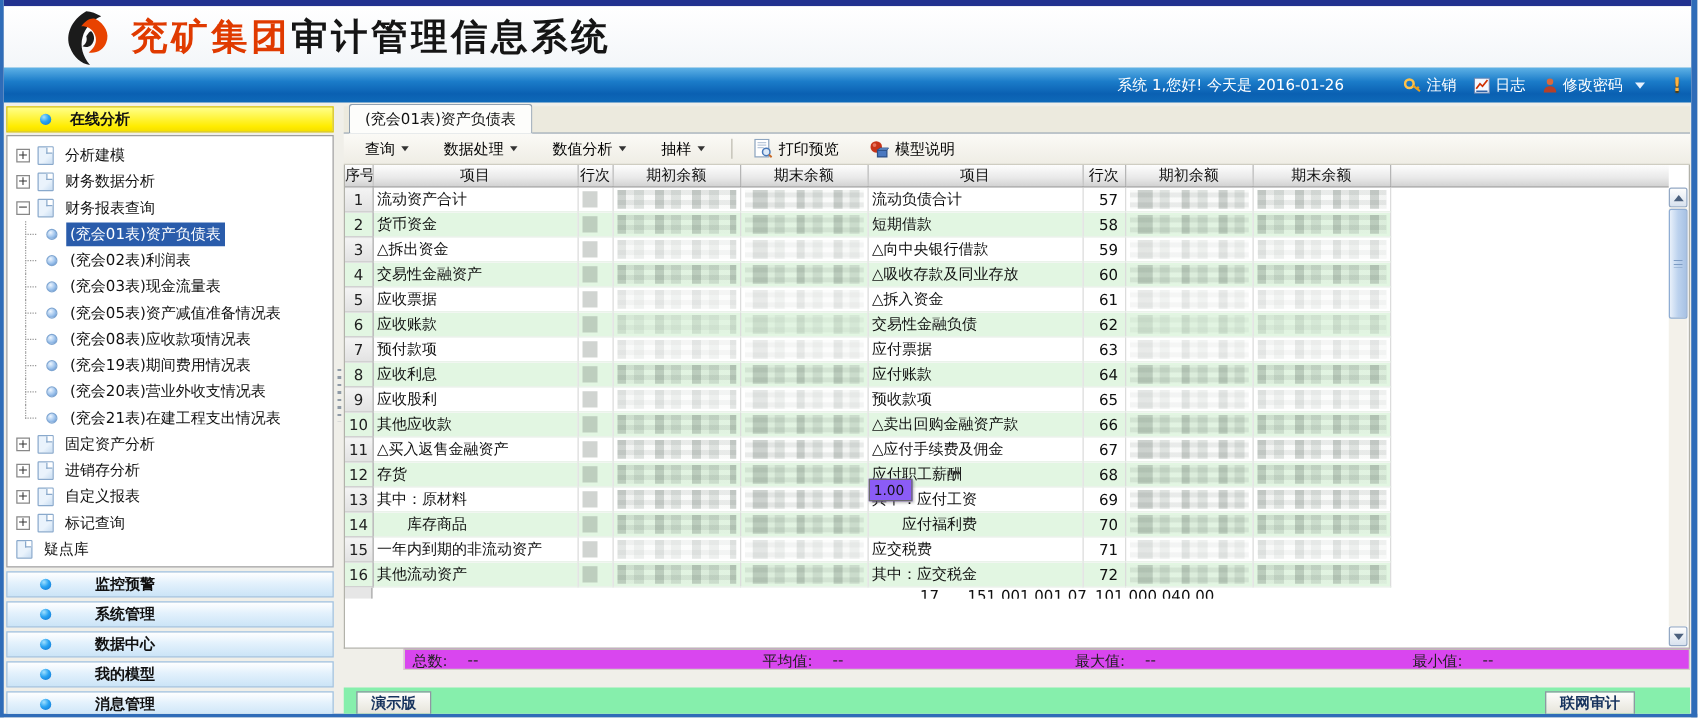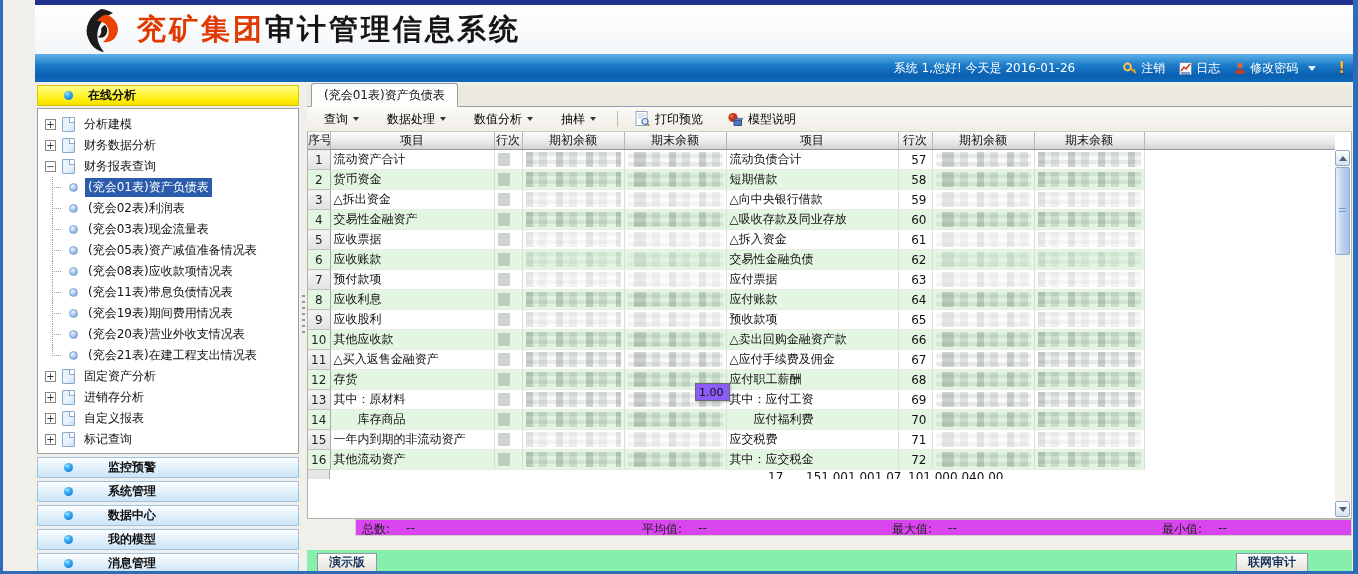--- a/index.html
+++ b/index.html
@@ -1,20 +1,20 @@
 <!DOCTYPE html>
 <html><head>
 <meta charset="utf-8">
 <style>
   * { margin:0; padding:0; box-sizing:border-box; }
   html,body { background:#cfd8e2; }
   body { font-family:"DejaVu Sans", sans-serif; font-size:12px; color:#111; }
 
   .window { position:relative; width:1358px; height:574px; background:#f0efe9;
-    border-left:3px solid #2f6cb8; border-right:5px solid #2f6cb8; border-bottom:3px solid #2f6cb8; overflow:hidden;padding-left:32px; }
+    border-left:3px solid #2f6cb8; border-right:5px solid #2f6cb8; border-bottom:3px solid #2f6cb8; overflow:hidden; }
 
   
   .top-strip { height:5px; background:#22328f; }
   .logo-bar { height:49px; background:linear-gradient(180deg,#ffffff,#f3f6f9); display:flex; align-items:center; padding-left:46px; }
   .logo-bar svg { margin-right:10px; }
   .brand { font-size:29px; font-weight:bold; letter-spacing:3px; white-space:nowrap; }
   .brand .red { color:#e03a00; }
   .brand .black { color:#151515; }
 
   .blue-bar { height:28px; background:linear-gradient(180deg,#5fb2e6 0%,#1b7cc9 40%,#0a60b2 75%,#0f6ab9 100%);
@@ -211,24 +211,20 @@
               <span class="bullet"></span>
               <span class="tlabel">(兖会03表)现金流量表</span>
             </div>
             <div class="tchild">
               <span class="bullet"></span>
               <span class="tlabel">(兖会05表)资产减值准备情况表</span>
             </div>
             <div class="tchild">
               <span class="bullet"></span>
               <span class="tlabel">(兖会08表)应收款项情况表</span>
-            </div>
-            <div class="tchild">
-              <span class="bullet"></span>
-              <span class="tlabel">(兖会11表)带息负债情况表</span>
             </div>
             <div class="tchild">
               <span class="bullet"></span>
               <span class="tlabel">(兖会19表)期间费用情况表</span>
             </div>
             <div class="tchild">
               <span class="bullet"></span>
               <span class="tlabel">(兖会20表)营业外收支情况表</span>
             </div>
             <div class="tchild last">

